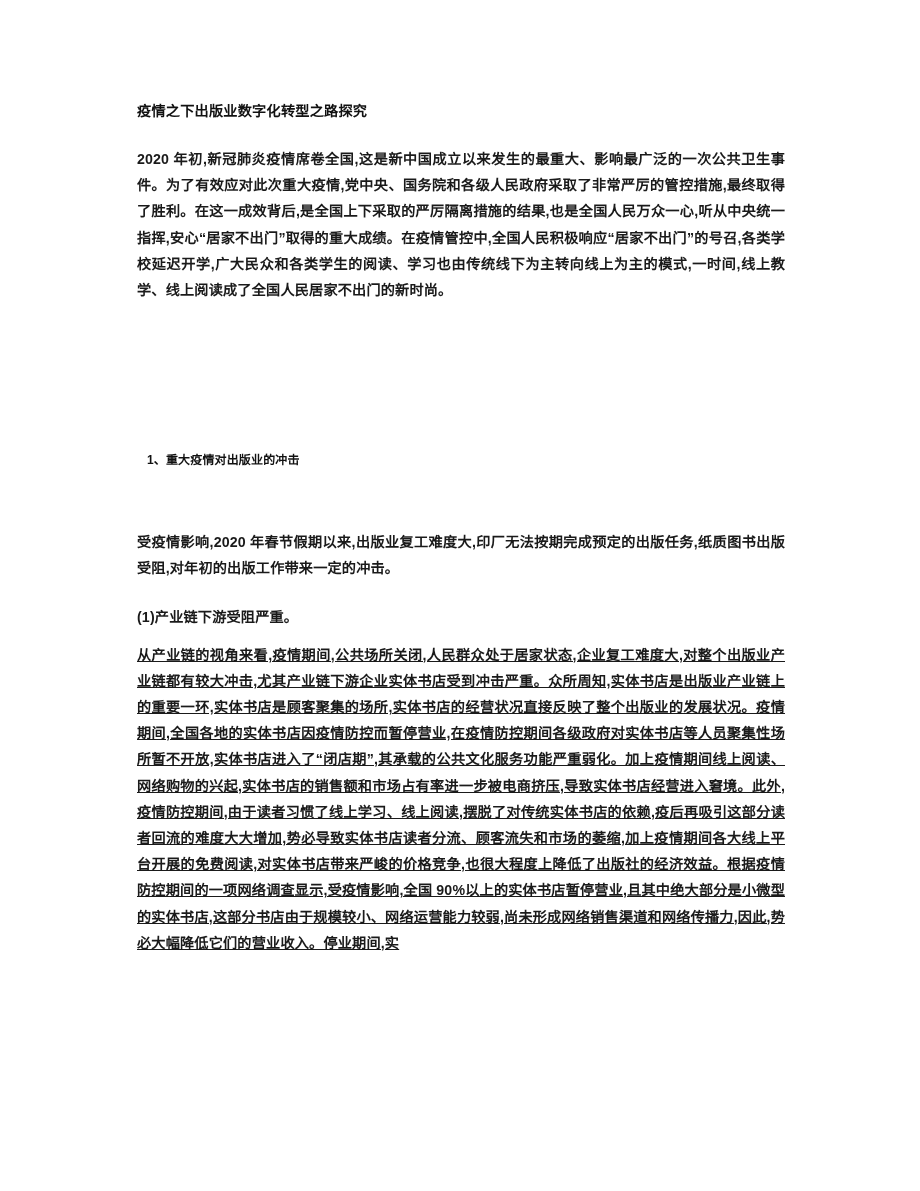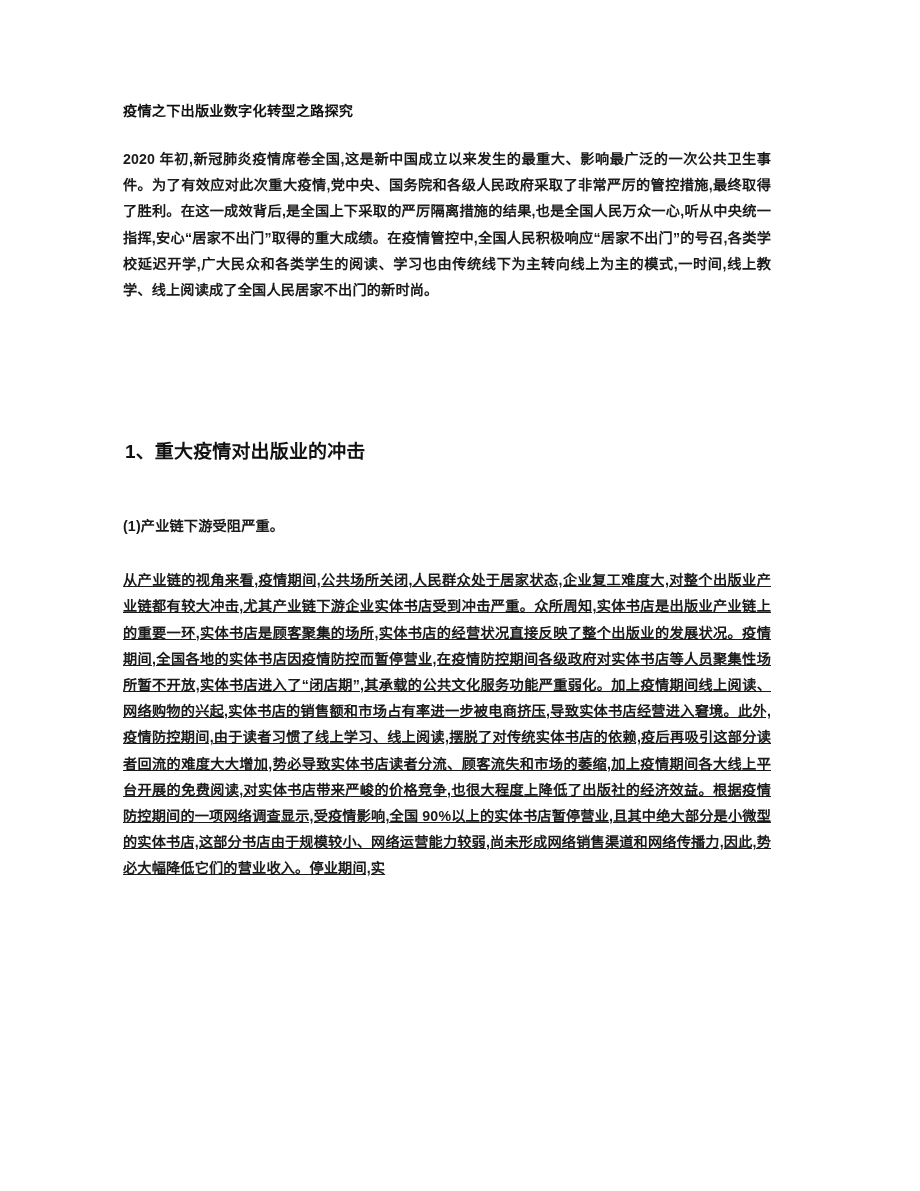--- a/index.html
+++ b/index.html
@@ -14,21 +14,21 @@
     width: 920px;
     height: 1191px;
     margin: 0 auto;
     background: #ffffff;
     overflow: hidden;
     box-sizing: border-box;
   }
 
   .doc-body {
     position: absolute;
-    left: 123px;
+    left: 137px;
     top: 100px;
     width: 648px;
     font-family: "Liberation Serif", "DejaVu Serif", serif;
     color: #1a1a1a;
     -webkit-font-smoothing: antialiased;
   }
 
   .doc-title {
     font-family: "Liberation Sans", "DejaVu Sans", sans-serif;
     font-size: 14.2px;
@@ -53,37 +53,37 @@
     word-break: break-all;
   }
 
   p.para:last-child {
     margin-bottom: 0;
     text-decoration: underline;
   }
 
   .section-heading {
     font-family: "Liberation Sans", "DejaVu Sans", sans-serif;
-    font-size: 19px;
+    font-size: 12px;
     font-weight: 700;
     line-height: 26px;
     letter-spacing: 0.15px;
     color: #111111;
-    margin: 2px;
+    margin: 10px;
     text-align: left;
   }
 
   .sub-heading {
     font-family: "Liberation Sans", "DejaVu Sans", sans-serif;
     font-size: 14.2px;
     font-weight: 700;
     line-height: 26px;
     letter-spacing: 0.15px;
     color: #1a1a1a;
-    margin: 0 0 28px 0;
+    margin: 0 0 12px 0;
     text-align: left;
   }
 
   .gap-large { height: 112px; }
   .gap-medium { height: 46px; }
 </style>
 </head>
 <body>
 
 <div class="page">
@@ -93,19 +93,20 @@
 
     <p class="para">2020 年初,新冠肺炎疫情席卷全国,这是新中国成立以来发生的最重大、影响最广泛的一次公共卫生事件。为了有效应对此次重大疫情,党中央、国务院和各级人民政府采取了非常严厉的管控措施,最终取得了胜利。在这一成效背后,是全国上下采取的严厉隔离措施的结果,也是全国人民万众一心,听从中央统一指挥,安心“居家不出门”取得的重大成绩。在疫情管控中,全国人民积极响应“居家不出门”的号召,各类学校延迟开学,广大民众和各类学生的阅读、学习也由传统线下为主转向线上为主的模式,一时间,线上教学、线上阅读成了全国人民居家不出门的新时尚。</p>
 
 
     <div class="gap-large"></div>
 
     <h2 class="section-heading">1、重大疫情对出版业的冲击</h2>
 
     <div class="gap-medium"></div>
 
+    <p class="para">受疫情影响,2020 年春节假期以来,出版业复工难度大,印厂无法按期完成预定的出版任务,纸质图书出版受阻,对年初的出版工作带来一定的冲击。</p>
 
     <h3 class="sub-heading">(1)产业链下游受阻严重。</h3>
 
     <p class="para">从产业链的视角来看,疫情期间,公共场所关闭,人民群众处于居家状态,企业复工难度大,对整个出版业产业链都有较大冲击,尤其产业链下游企业实体书店受到冲击严重。众所周知,实体书店是出版业产业链上的重要一环,实体书店是顾客聚集的场所,实体书店的经营状况直接反映了整个出版业的发展状况。疫情期间,全国各地的实体书店因疫情防控而暂停营业,在疫情防控期间各级政府对实体书店等人员聚集性场所暂不开放,实体书店进入了“闭店期”,其承载的公共文化服务功能严重弱化。加上疫情期间线上阅读、网络购物的兴起,实体书店的销售额和市场占有率进一步被电商挤压,导致实体书店经营进入窘境。此外,疫情防控期间,由于读者习惯了线上学习、线上阅读,摆脱了对传统实体书店的依赖,疫后再吸引这部分读者回流的难度大大增加,势必导致实体书店读者分流、顾客流失和市场的萎缩,加上疫情期间各大线上平台开展的免费阅读,对实体书店带来严峻的价格竞争,也很大程度上降低了出版社的经济效益。根据疫情防控期间的一项网络调查显示,受疫情影响,全国 90%以上的实体书店暂停营业,且其中绝大部分是小微型的实体书店,这部分书店由于规模较小、网络运营能力较弱,尚未形成网络销售渠道和网络传播力,因此,势必大幅降低它们的营业收入。停业期间,实</p>
 
   </div>
 </div>
 
 </body></html>

